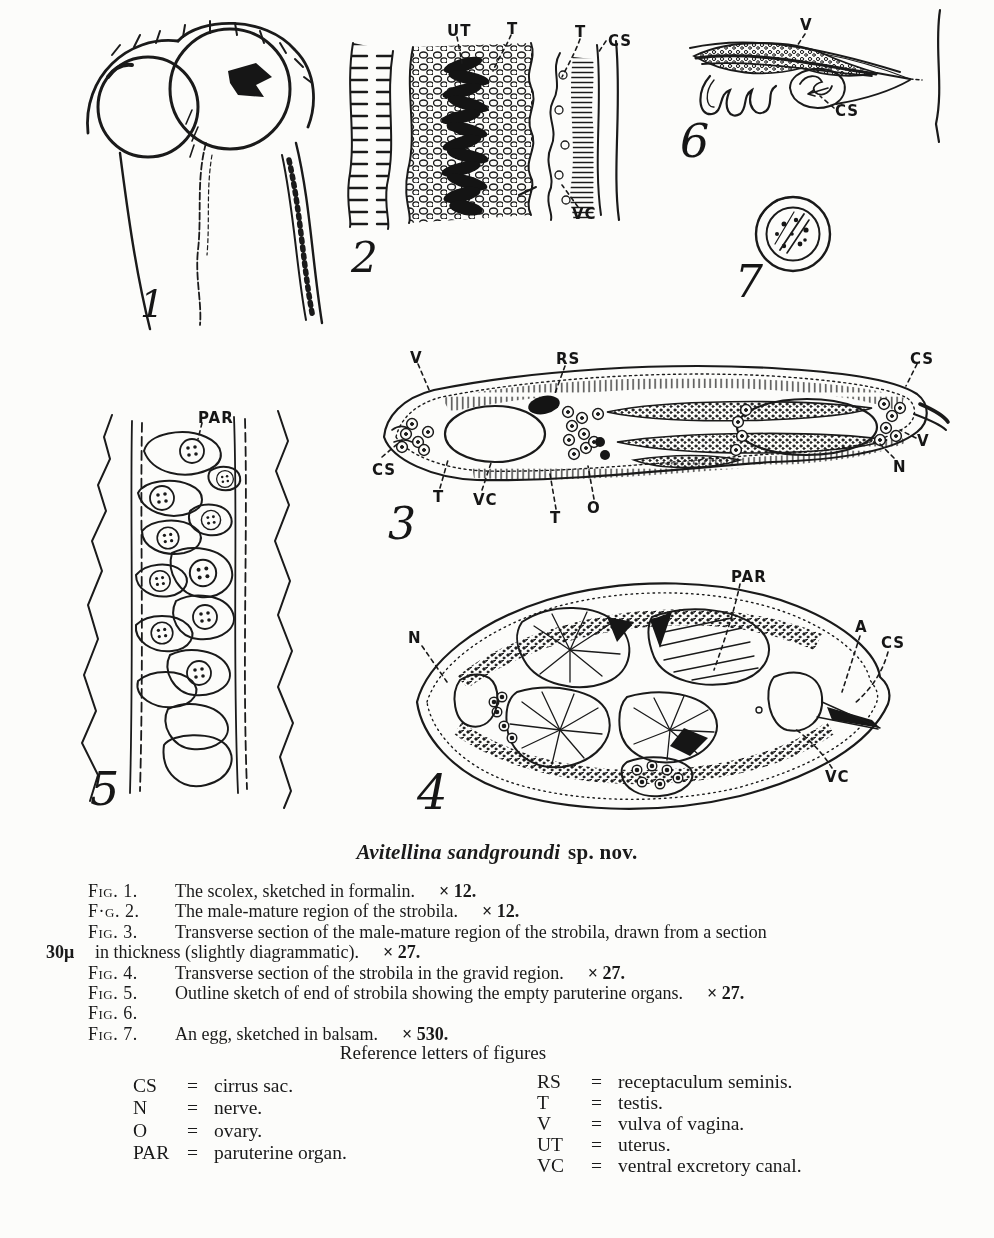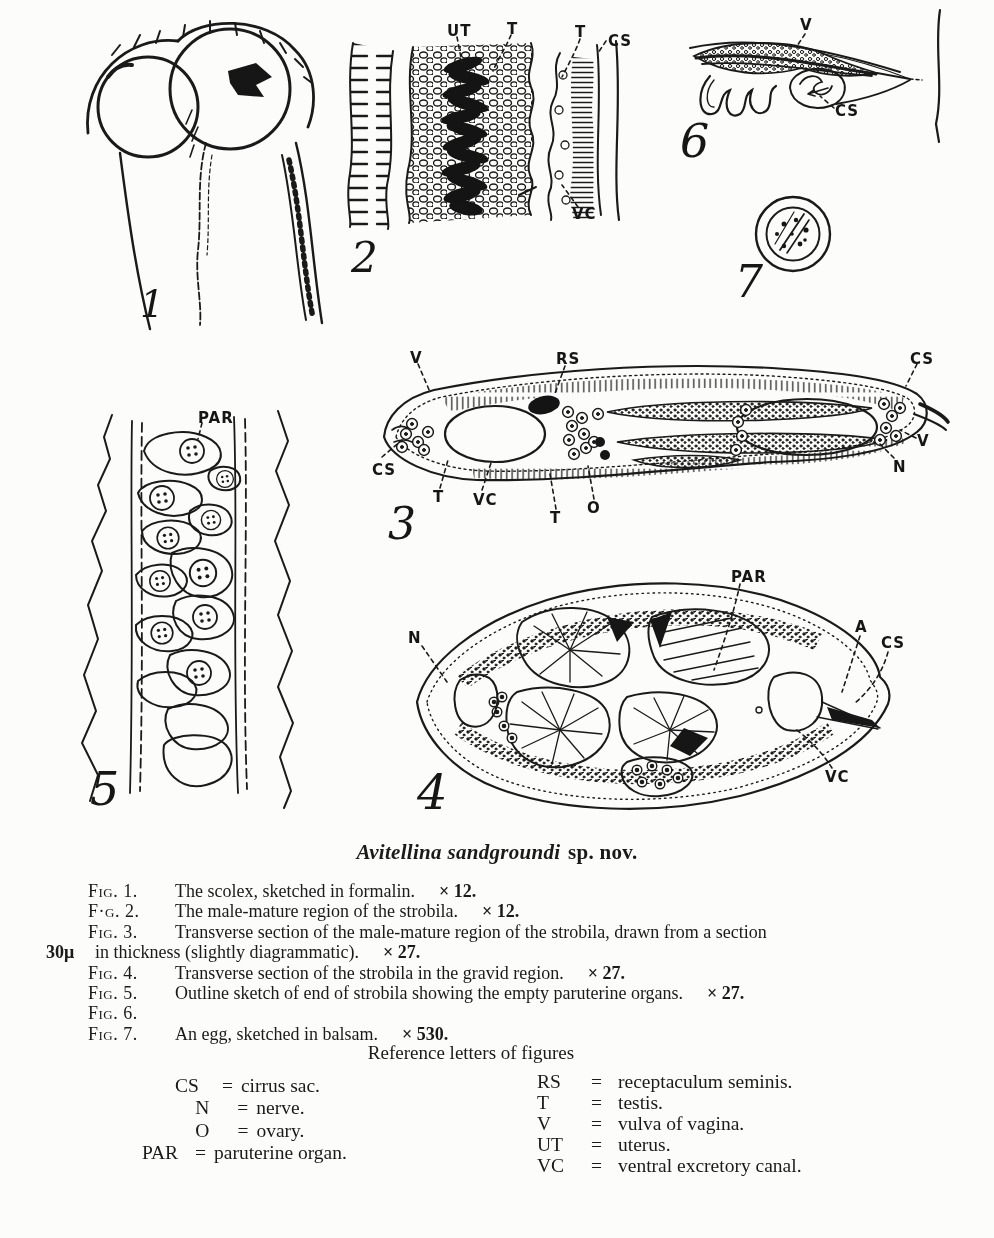--- a/index.html
+++ b/index.html
@@ -23,25 +23,25 @@
     font-size:21px;font-weight:600;letter-spacing:.3px;
   }
   .plate-title em{font-style:italic;margin-right:2px;}
   .caps{position:absolute;top:881px;left:0;width:994px;font-size:18px;}
   .cap-row{position:relative;height:20.4px;white-space:nowrap;}
   .cap-label{position:absolute;left:88px;font-variant-caps:small-caps;letter-spacing:.5px;}
   .cap-prefix{position:absolute;left:46px;font-weight:600;}
   .cap-body{position:absolute;left:175px;}
   .cap-row.cont .cap-body{left:95px;}
   .cap-mag{margin-left:24px;font-weight:bold;}
-  .ref-head{position:absolute;top:1042px;left:0;width:886px;text-align:center;font-size:19px;padding-left:28px;}
+  .ref-head{position:absolute;top:1042px;left:0;width:886px;text-align:center;font-size:19px;}
   .ref-col{position:absolute;font-size:19.5px;}
   .ref-col.left{left:133px;top:1075px;}
   .ref-col.right{left:537px;top:1071px;}
-  .ref-col.left .ref-row{height:22.4px;text-align:center;}
+  .ref-col.left .ref-row{height:22.4px;}
   .ref-col.right .ref-row{height:21px;}
   .ref-row{white-space:nowrap;}
   .ref-abbr{display:inline-block;width:54px;}
   .ref-eq{display:inline-block;width:27px;}
 </style>
 </head>
 <body>
 
 <div class="page">
 

